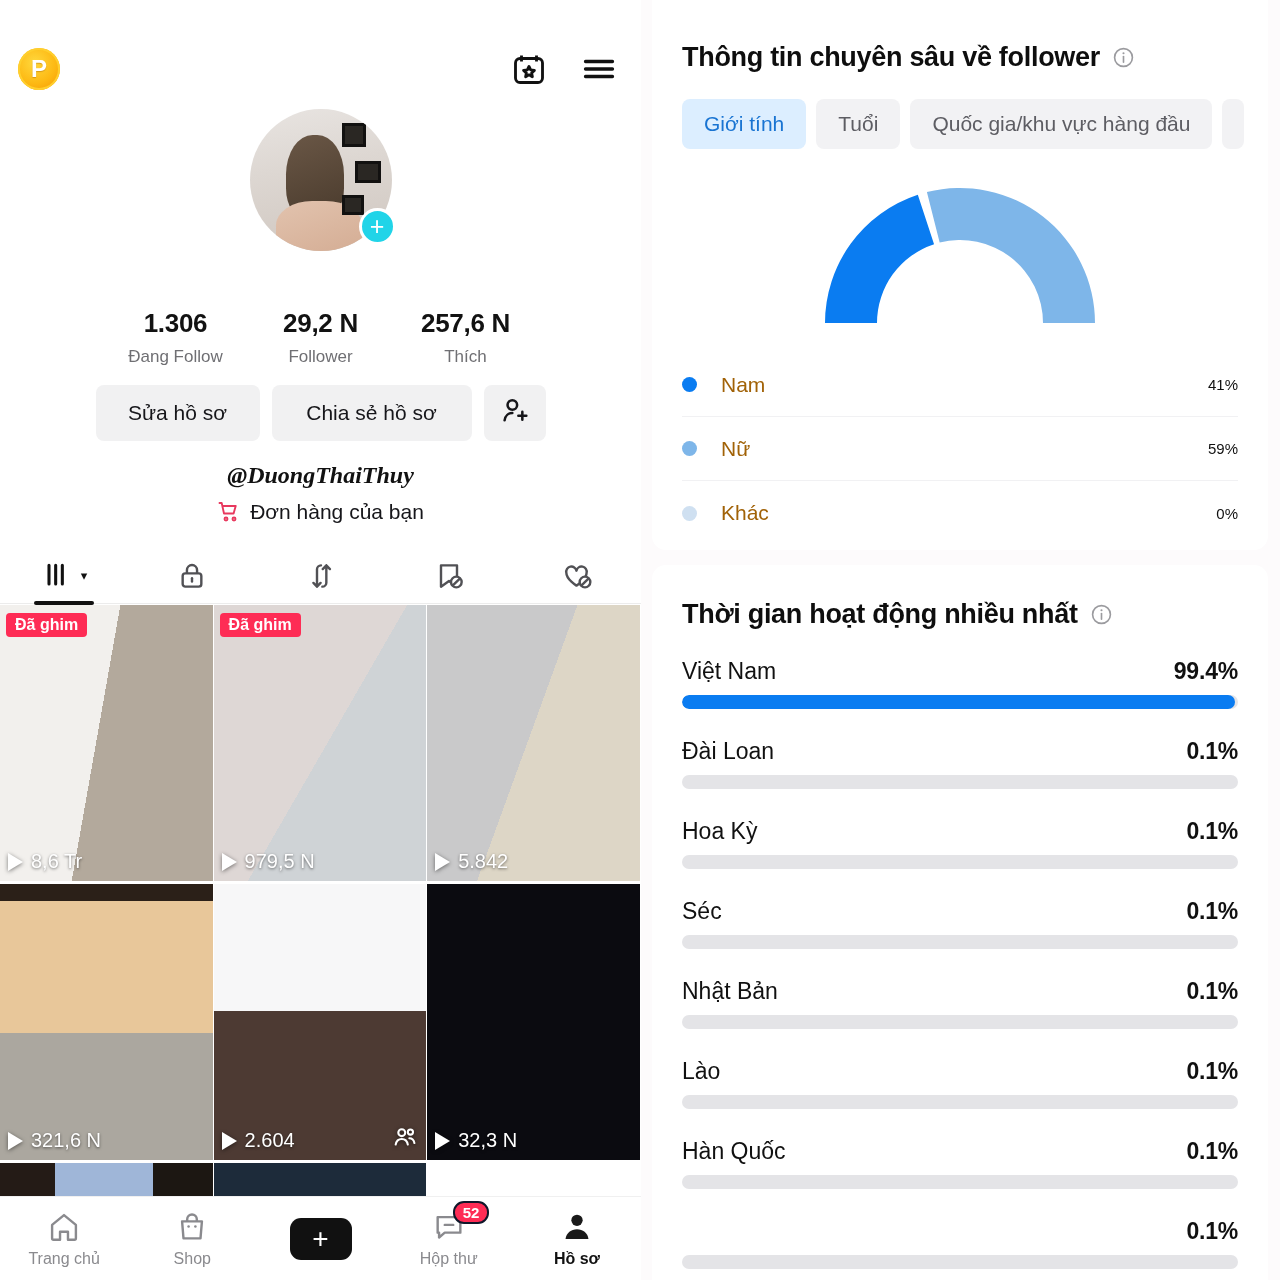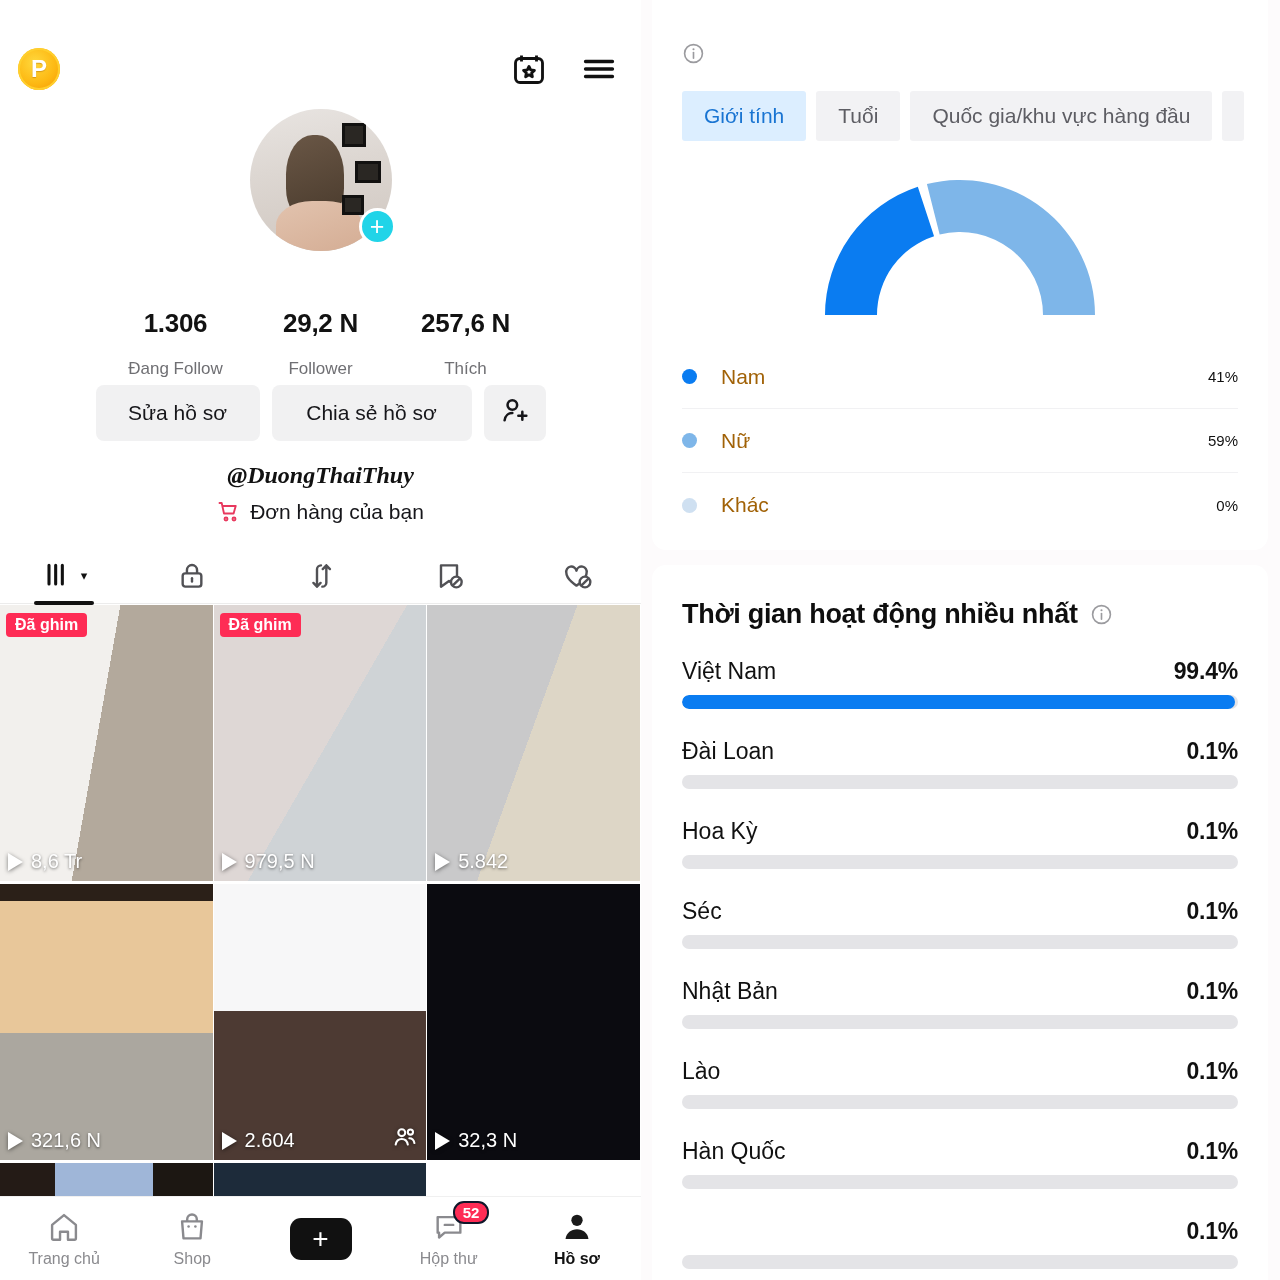--- a/index.html
+++ b/index.html
@@ -60,21 +60,21 @@
     position: absolute; right: -4px; bottom: 6px;
     width: 37px; height: 37px; border-radius: 50%;
     background: #21d4e8; border: 3px solid #fff;
     display: flex; align-items: center; justify-content: center;
     color: #fff; font-size: 25px; font-weight: 300; line-height: 1;
   }
 
   .stats { position: absolute; top: 308px; left: 0; width: 641px; display: flex; justify-content: center; gap: 8px; }
   .stat { width: 137px; text-align: center; }
   .stat .num { font-size: 26px; font-weight: bold; color: #121212; letter-spacing: -.3px; }
-  .stat .lbl { font-size: 17px; color: #6f6f73; margin-top: 20px; }
+  .stat .lbl { font-size: 17px; color: #6f6f73; margin-top: 8px; }
 
   .actions { position: absolute; top: 385px; left: 0; width: 641px; display: flex; justify-content: center; gap: 12px; }
   .btn {
     background: #f1f1f2; border-radius: 8px; height: 56px;
     display: flex; align-items: center; justify-content: center;
     font-size: 21px; color: #16161a; padding: 16px 26px;
   }
   .btn.wide1 { min-width: 164px; }
   .btn.wide2 { min-width: 200px; }
   .btn.square { width: 62px; padding: 0; }
@@ -146,21 +146,21 @@
     position: absolute; left: 11px; right: 12px; background: #fff; border-radius: 14px;
   }
   #card-followers { top: -12px; height: 562px; padding: 54px 30px 0 30px; }
   #card-activity  { top: 565px; height: 730px; padding: 34px 30px 0 30px; }
 
   .card-title { display: flex; align-items: center; gap: 12px; font-size: 27px; font-weight: bold; color: #0e0e0e; letter-spacing: -.3px; }
   .info-ic { width: 23px; height: 23px; color: #9b9b9f; flex: 0 0 23px; }
   .info-ic svg { display: block; width: 100%; height: 100%; }
 
   .chips { display: flex; gap: 10px; margin-top: 26px; }
-  .chip { background: #f2f2f4; color: #5d5d63; font-size: 21px; border-radius: 3px; padding: 13px 22px; white-space: nowrap; }
+  .chip { background: #f2f2f4; color: #5d5d63; font-size: 21px; border-radius: 8px; padding: 13px 22px; white-space: nowrap; }
   .chip.sel { background: #dceeff; color: #1974d2; }
   .chip.clip { overflow: hidden; max-width: 78px; padding-right: 0; }
 
   .gauge-wrap { margin-top: 32px; display: flex; justify-content: center; }
   .gauge { width: 280px; height: 146px; }
 
   .legend { margin-top: 26px; }
   .legend-row { display: flex; align-items: center; height: 64px; border-bottom: 1px solid #f1f1f3; }
   .legend-row:last-child { border-bottom: none; }
   .dot { width: 15px; height: 15px; border-radius: 50%; flex: 0 0 15px; }
@@ -375,20 +375,21 @@
         </svg>
         <span class="nav-lbl">Hồ sơ</span>
       </div>
     </div>
   </div>
 
   <div id="analytics">
 
     <div class="card" id="card-followers">
       <div class="card-title">
+        <span>Thông tin chuyên sâu về follower</span>
         <span class="info-ic">
           <svg viewBox="0 0 24 24" fill="none" stroke="currentColor" stroke-width="1.7">
             <circle cx="12" cy="12" r="9.3"></circle>
             <path d="M12 11v6" stroke-linecap="round"></path>
             <circle cx="12" cy="7.6" r="1.1" fill="currentColor" stroke="none"></circle>
           </svg>
         </span>
       </div>
 
       <div class="chips">

